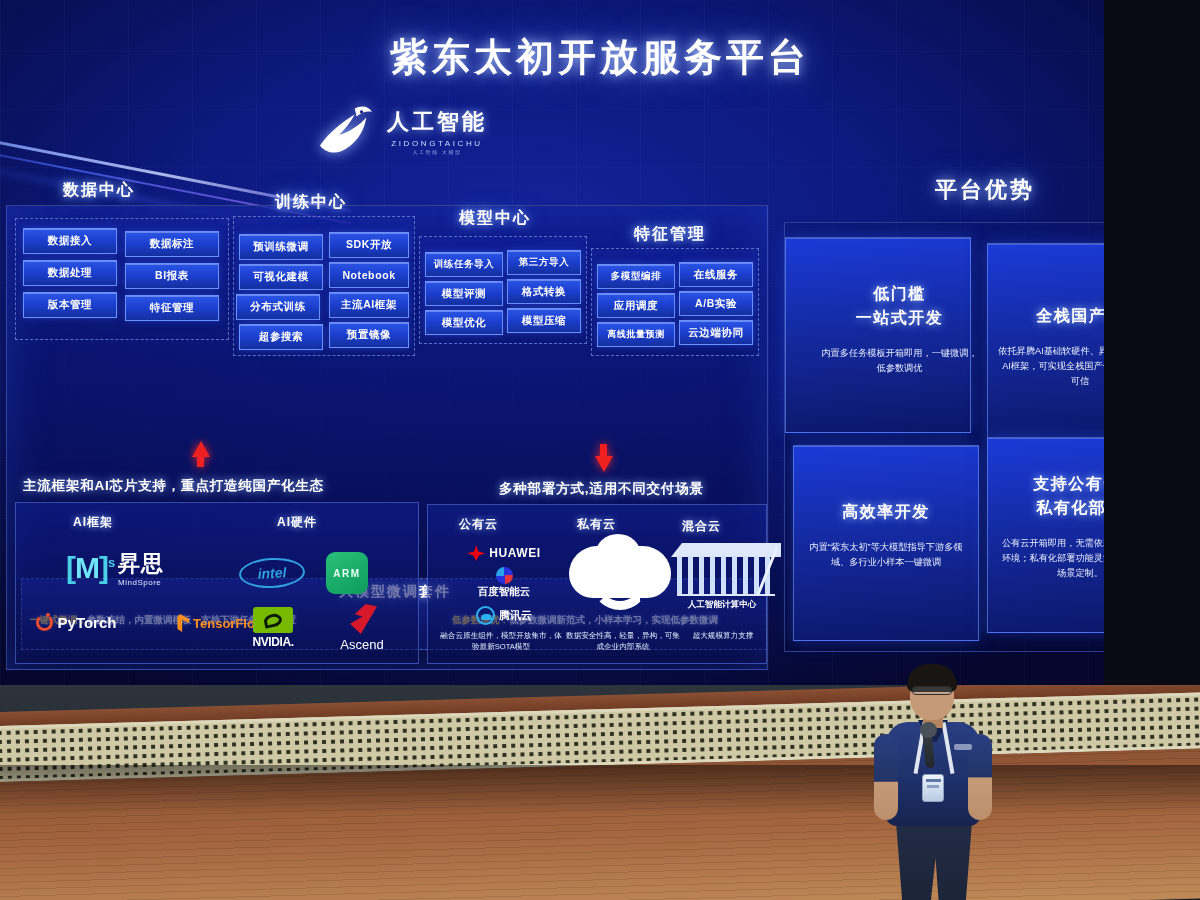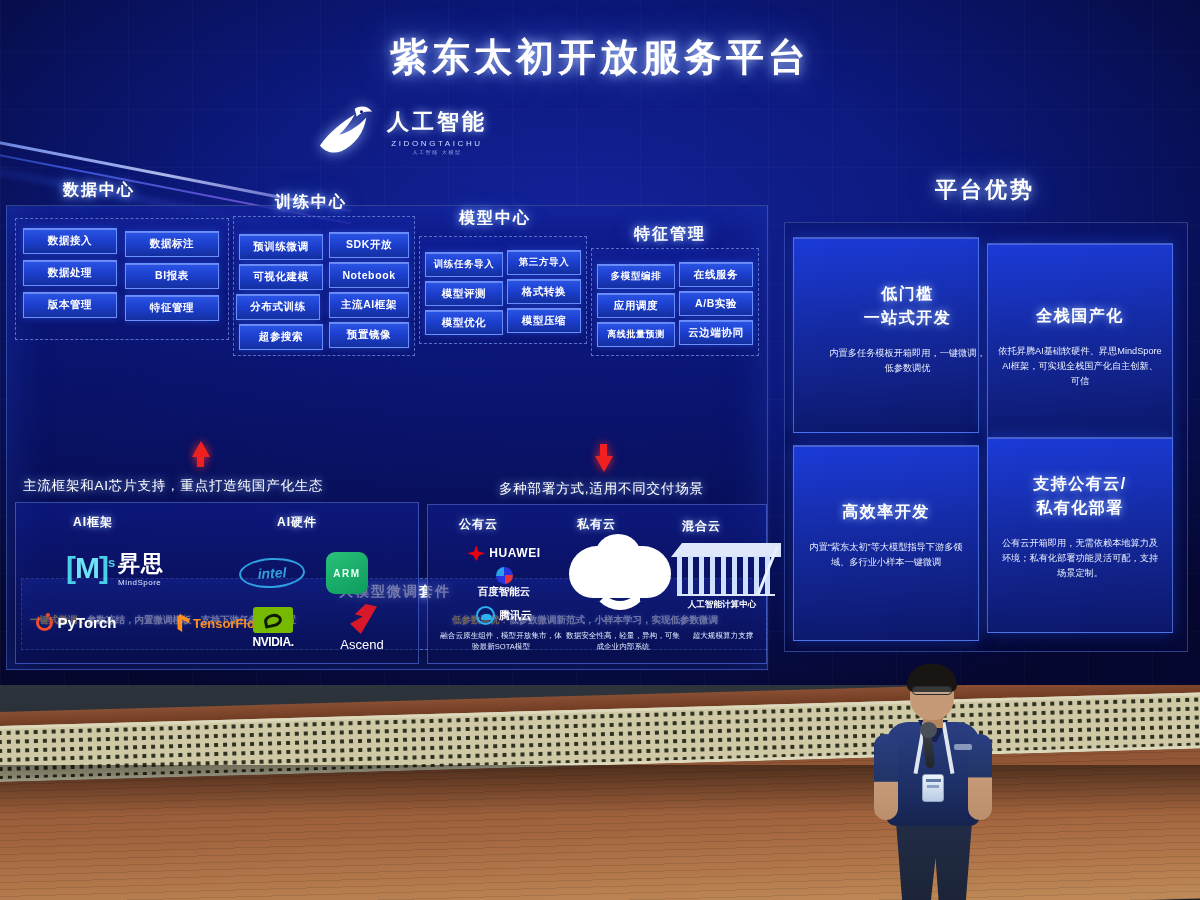--- a/index.html
+++ b/index.html
@@ -5,21 +5,21 @@
   * { box-sizing: border-box; margin: 0; padding: 0; }
   html, body { width: 1200px; height: 900px; overflow: hidden; }
   body {
     font-family: "Liberation Sans", "DejaVu Sans", sans-serif;
     background: #0a0a14;
     position: relative;
   }
 
   
   #screen {
-    position: absolute; left: 0; top: 0; width: 1200px; height: 690px;
+    position: absolute; left: 0; top: 0; width: 1104px; height: 690px;
     background:
       radial-gradient(ellipse 900px 500px at 48% 34%, #13239a 0%, #0d1a80 38%, #081058 70%, #05072e 100%),
       linear-gradient(180deg, #0a1170 0%, #070c50 60%, #04062a 100%);
     overflow: hidden;
   }
   
   #screen .seams {
     position:absolute; inset:0;
     background-image:
       repeating-linear-gradient(90deg, rgba(255,255,255,.022) 0 1px, rgba(0,0,0,0) 1px 64px),
@@ -87,21 +87,21 @@
   #ft-title {
     position:absolute; left:0; top:4px; width:746px; text-align:center;
     font-size:14px; font-weight:bold; color:#fff; letter-spacing:2px;
     text-shadow:0 0 9px rgba(160,195,255,.9);
   }
   .ft-note { position:absolute; top:35px; font-size:9.5px; color:#ffffff; font-weight:bold; white-space:nowrap;
     text-shadow:0 0 5px rgba(120,160,255,.8); }
   .ft-note .k { color:#ffd84d; }
 
   
-  .sec-head { position:absolute; font-size:13.5px; font-weight:normal; color:#ffffff; letter-spacing:.8px;
+  .sec-head { position:absolute; font-size:13.5px; font-weight:bold; color:#ffffff; letter-spacing:.8px;
     text-shadow:0 0 8px rgba(150,190,255,.9); white-space:nowrap; }
   .eco-box {
     position:absolute;
     background: linear-gradient(180deg, rgba(16,30,150,.55), rgba(8,14,80,.6));
     border:1px solid rgba(110,145,255,.45);
   }
   .col-head { position:absolute; font-size:12px; font-weight:bold; color:#fff; letter-spacing:1px;
     text-shadow:0 0 7px rgba(150,190,255,.85); white-space:nowrap; }
   .logo-cell { position:absolute; display:flex; align-items:center; justify-content:center; }
   .sub-note { position:absolute; font-size:7.6px; line-height:1.45; color:#e4ecff; text-align:center; }
@@ -418,21 +418,21 @@
     <div class="sub-note" style="left:660px; top:424px; width:112px;">超大规模算力支撑</div>
   </div>
 
   <div class="arrow-stem" style="left:197px; top:453px; height:14px;"></div>
   <div class="arrow up" style="left:192px; top:441px;"></div>
   <div class="arrow-stem" style="left:600px; top:444px; height:14px;"></div>
   <div class="arrow down" style="left:595px; top:456px;"></div>
 
   <div id="adv-title">平台优势</div>
   <div id="adv">
-    <div class="adv-card" style="left:8px; top:14px;padding-left:43px;">
+    <div class="adv-card" style="left:0; top:14px;padding-left:43px;">
       <div class="t" style="white-space:pre-line;">低门槛
 一站式开发</div>
       <div class="d">内置多任务模板开箱即用，一键微调，低参数调优</div>
     </div>
     <div class="adv-card" style="left:202px; top:20px;">
       <div class="t" style="white-space:pre-line; margin-top:60px;">全栈国产化</div>
       <div class="d">依托昇腾AI基础软硬件、昇思MindSpore AI框架，可实现全栈国产化自主创新、可信</div>
     </div>
     <div class="adv-card" style="left:8px; top:222px;">
       <div class="t" style="white-space:pre-line; margin-top:54px;">高效率开发</div>

